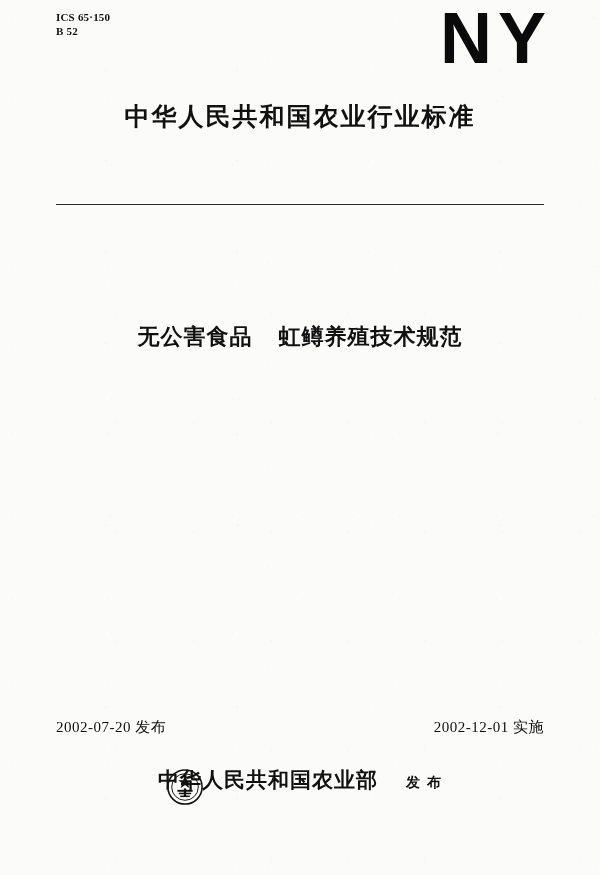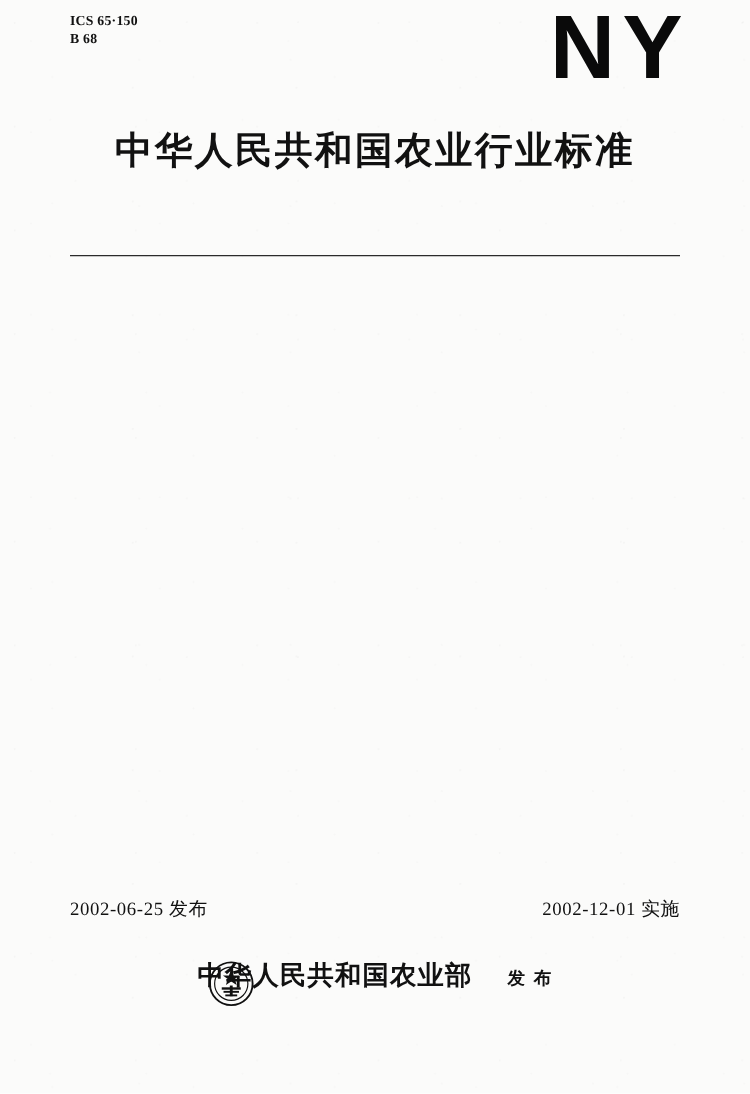--- a/index.html
+++ b/index.html
@@ -60,21 +60,21 @@
   }
 
   .main-title {
     position: absolute;
     left: 0;
     right: 0;
     top: 100px;
     text-align: center;
     font-family: "DejaVu Sans", sans-serif;
     font-weight: bold;
-    font-size: 30px;
+    font-size: 25px;
     letter-spacing: 2px;
     color: #111;
   }
 
   .std-number {
     position: absolute;
     right: 56px;
     top: 162px;
     font-family: "Liberation Serif", serif;
     font-size: 19px;
@@ -163,33 +163,36 @@
 </style>
 </head>
 <body>
 
 <div class="page">
 
   <div class="noise"></div>
 
   <div class="ics-block">
     <div>ICS 65·150</div>
-    <div>B 68</div>
+    <div>B 52</div>
   </div>
 
   <div class="ny-logo">NY</div>
 
   <div class="main-title">中华人民共和国农业行业标准</div>
 
 
   <div class="rule"></div>
 
+  <div class="doc-title">
+    <span>无公害食品</span><span class="gap"></span><span>虹鳟养殖技术规范</span>
+  </div>
 
   <div class="dates">
-    <span>2002-06-25 发布</span>
+    <span>2002-07-20 发布</span>
     <span>2002-12-01 实施</span>
   </div>
 
   <div class="publisher-row">
     <div class="pub-inner">
       <svg class="emblem" viewBox="0 0 40 40">
         <circle cx="20" cy="20" r="18" fill="none" stroke="#111" stroke-width="1.6"></circle>
         <circle cx="20" cy="20" r="14" fill="none" stroke="#111" stroke-width="1"></circle>
         <path d="M20 8 L22 13 L27 13 L23 16 L24.5 21 L20 18 L15.5 21 L17 16 L13 13 L18 13 Z" fill="#111"></path>
         <rect x="12" y="23" width="16" height="2" fill="#111"></rect>

